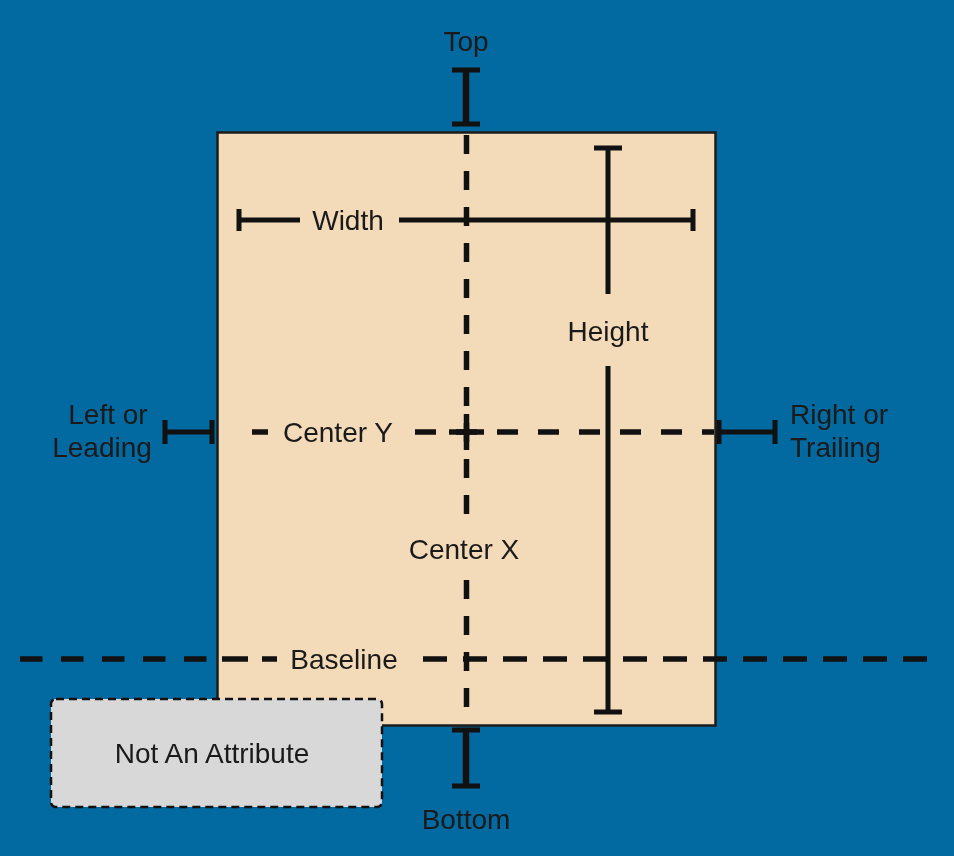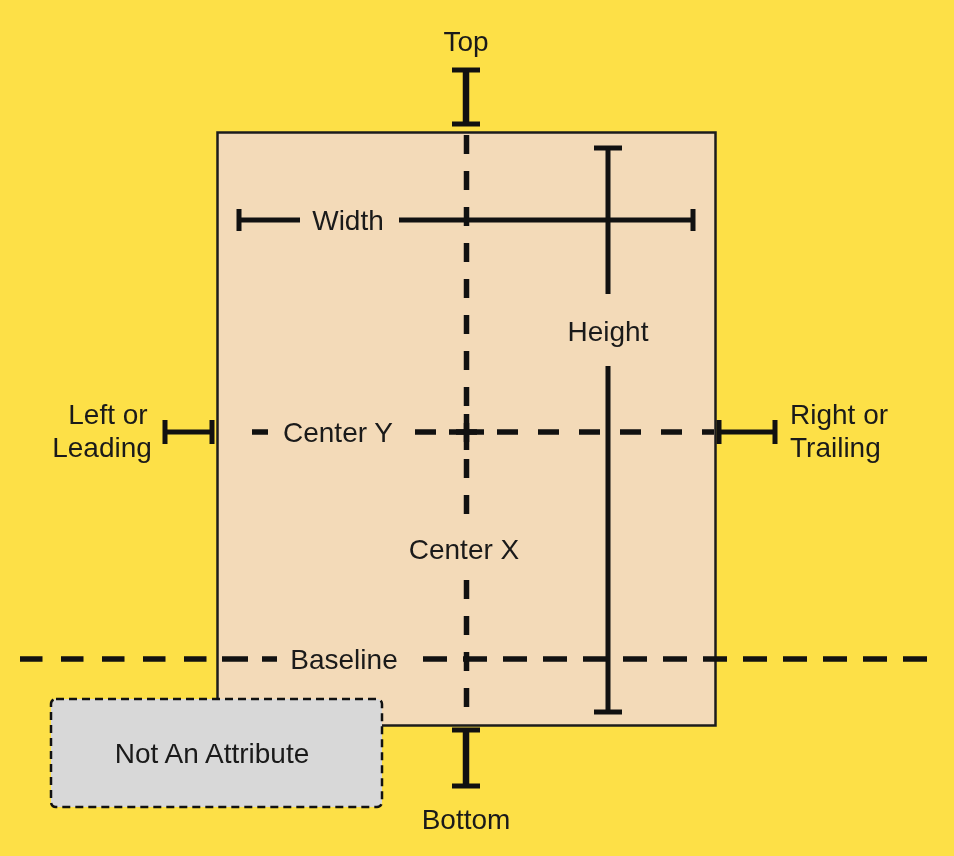--- a/index.html
+++ b/index.html
@@ -1,20 +1,20 @@
 <!DOCTYPE html>
 <html><head>
 <meta charset="utf-8">
 <style>
   html, body { margin: 0; padding: 0; background: #ffffff; }
   .stage {
     position: relative;
     width: 954px;
     height: 856px;
-    background: #fde047;
+    background: #0369a1;
     font-family: "Liberation Sans", sans-serif;
     overflow: hidden;
   }
   svg { display: block; }
   .lbl {
     font-family: "Liberation Sans", sans-serif;
     font-size: 28px;
     fill: #1a1a1a;
   }
   .stroke  { stroke: #111111; fill: none; }

